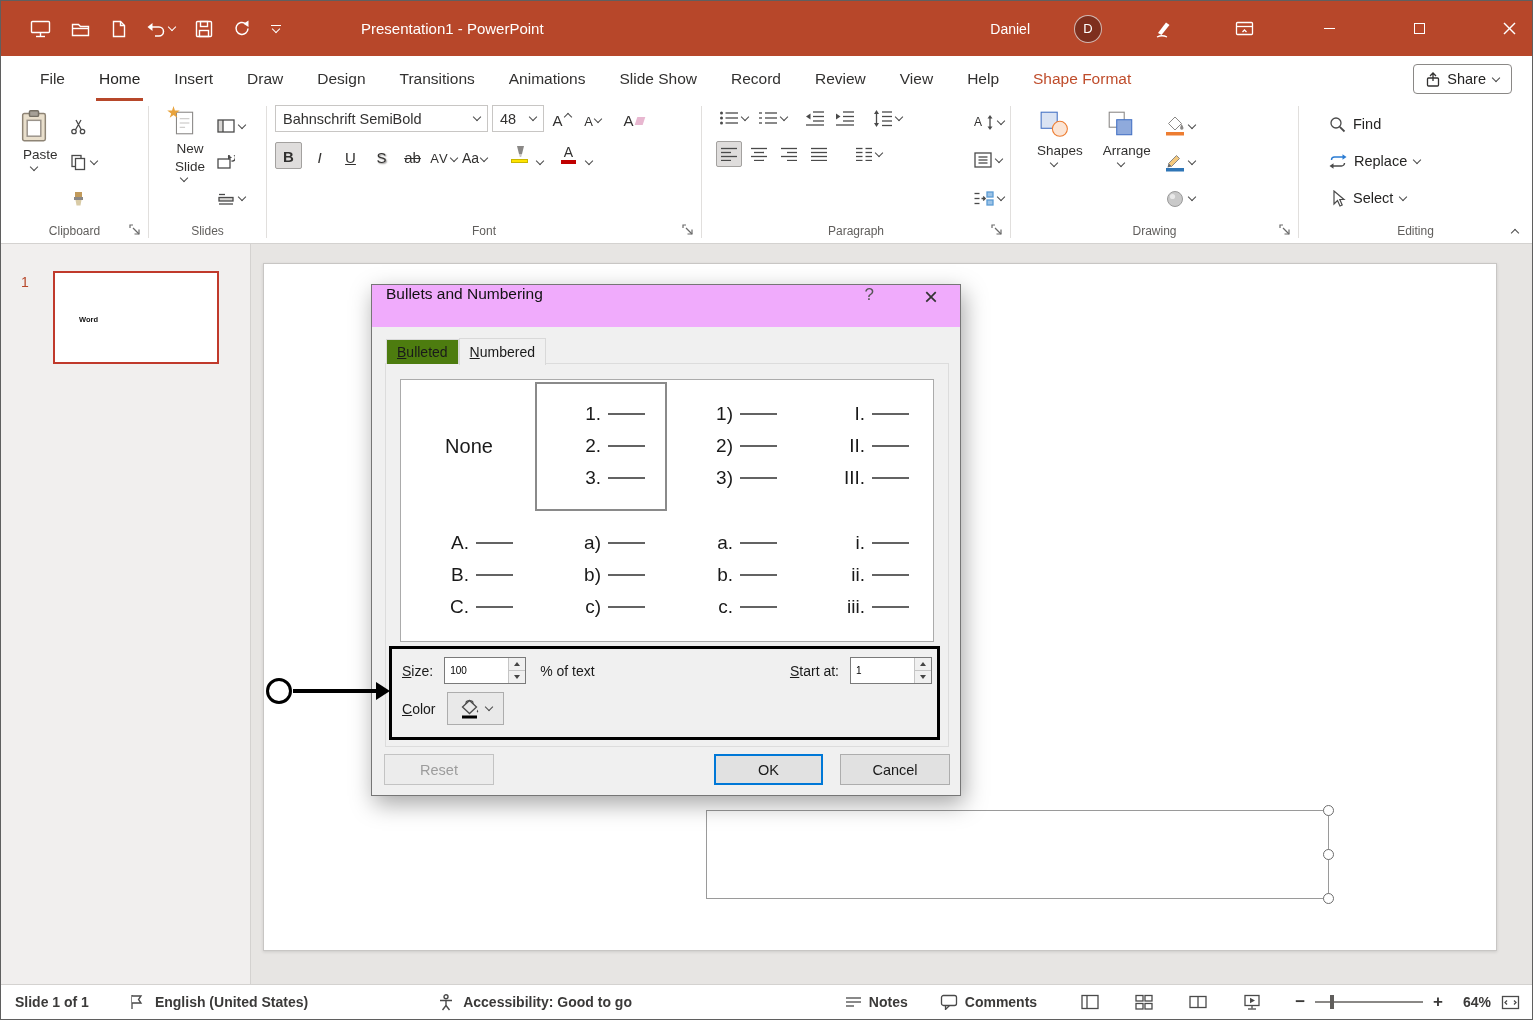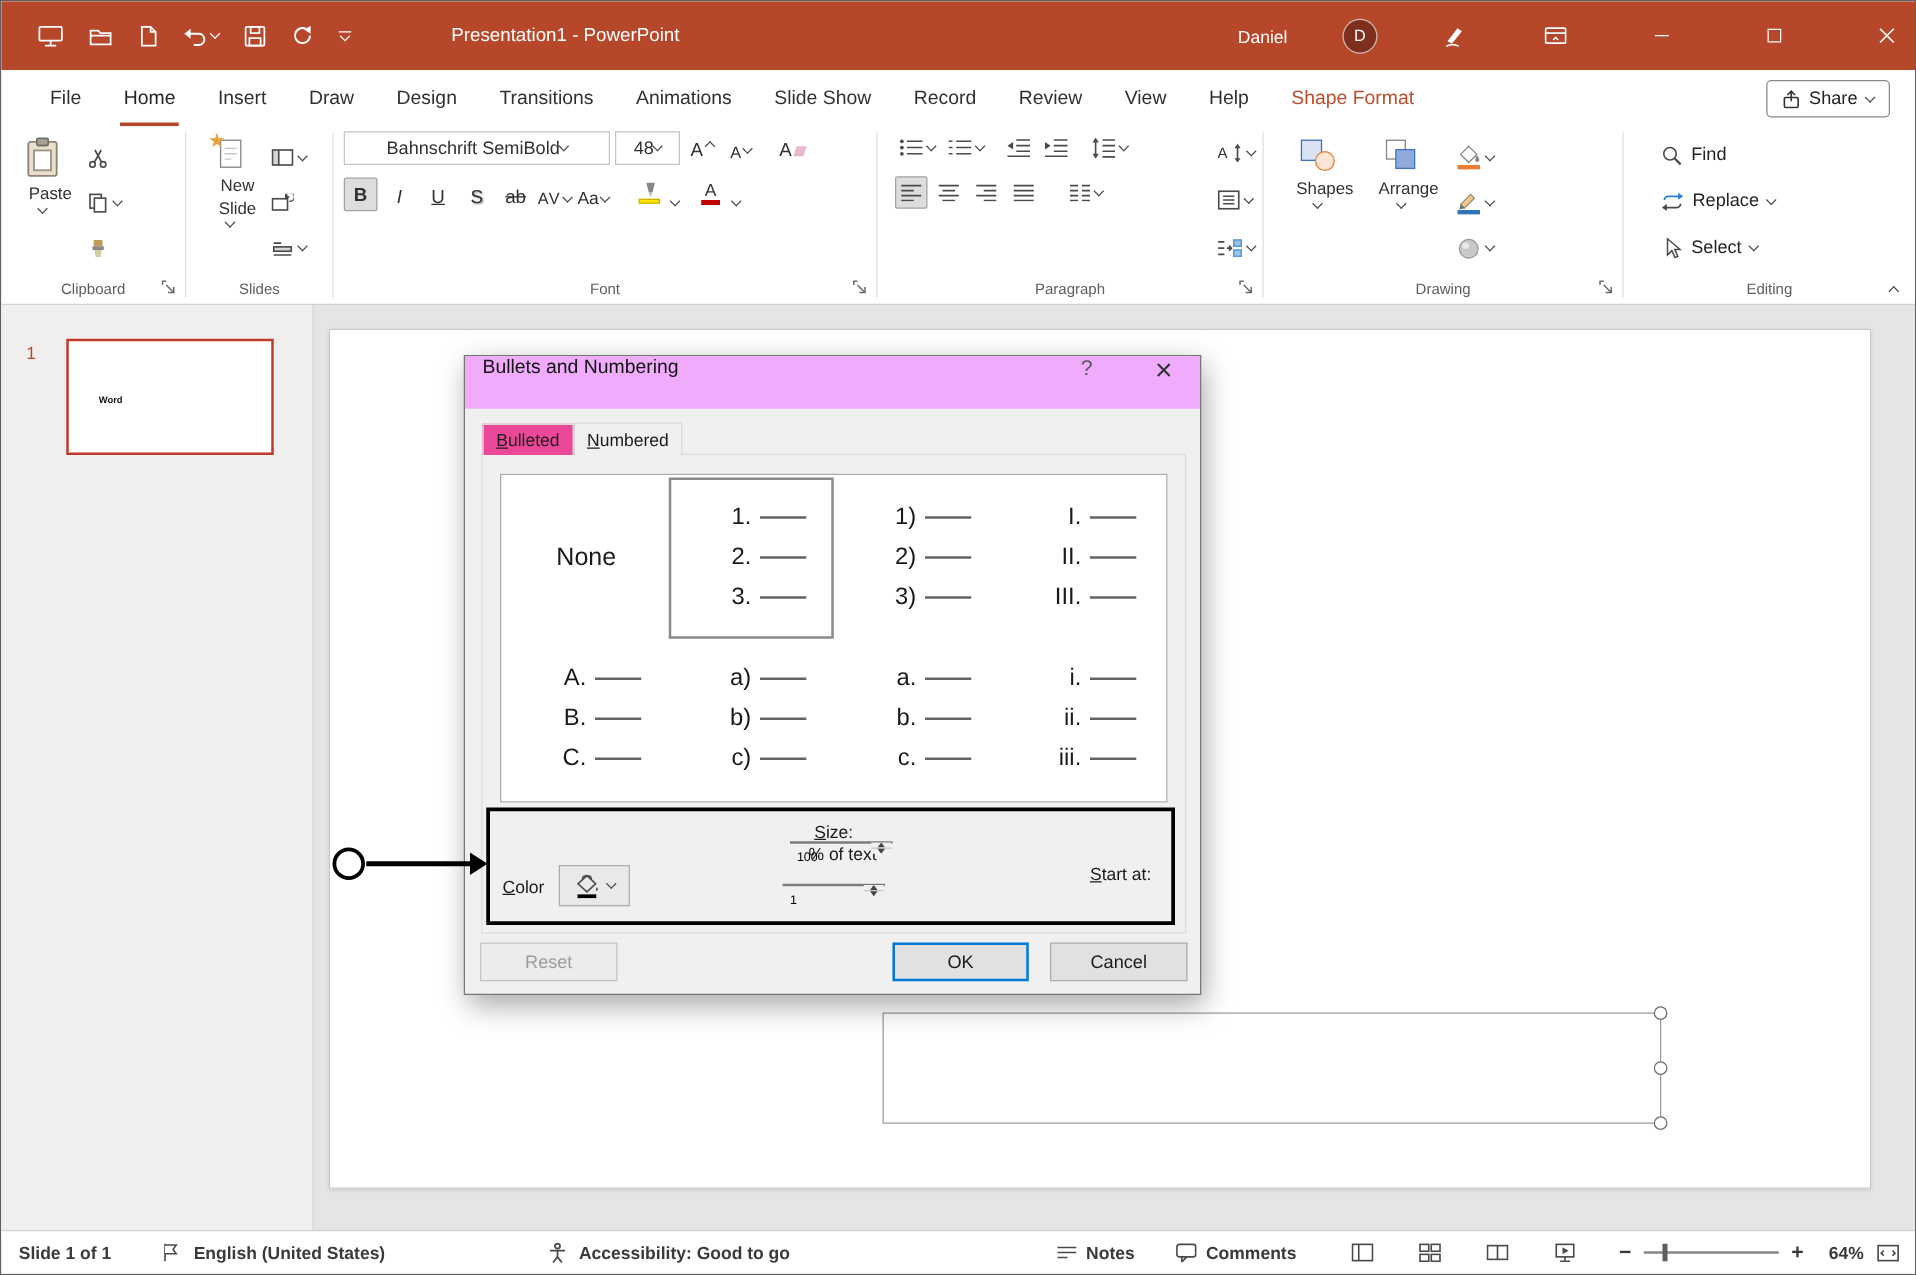--- a/index.html
+++ b/index.html
@@ -40,21 +40,21 @@
 .rg-content{flex:1;display:flex;padding:5px 4px 0 6px;}
 .rg-label{height:24px;display:flex;align-items:center;justify-content:center;font-size:12px;color:#605e5c;position:relative;}
 .launcher{position:absolute;right:5px;bottom:5px;width:14px;height:14px;}
 .rdiv{width:1px;background:#e1dfdd;margin:5px 0;}
 .big-btn{display:flex;flex-direction:column;align-items:center;gap:3px;padding:3px 4px;border-radius:2px;}
 .bb-label{font-size:13.5px;color:#323130;text-align:center;line-height:1.3;margin-left:12px;}
 .mini-col{display:flex;flex-direction:column;justify-content:space-around;padding:2px 0;}
 .mini-btn{height:28px;display:flex;align-items:center;gap:4px;padding:0 4px;border-radius:2px;}
 .font-col{display:flex;flex-direction:column;gap:10px;padding:4px 8px;}
 .font-row{display:flex;align-items:center;gap:4px;}
-.combo{height:27px;border:1px solid #c8c6c4;background:#fff;display:flex;align-items:center;justify-content:center;padding:0 7px;font-size:14.5px;color:#323130;}
+.combo{height:27px;border:1px solid #c8c6c4;background:#fff;display:flex;align-items:center;justify-content:space-between;padding:0 7px;font-size:14.5px;color:#323130;}
 .tbtn{min-width:27px;height:27px;display:flex;align-items:flex-end;justify-content:center;padding-bottom:3px;font-size:15px;color:#323130;border-radius:2px;gap:2px;}
 .tbtn.sel,.ibtn.sel{background:#dfdddc;border:1px solid #a3a19f;}
 .ibtn{height:26px;min-width:26px;display:flex;align-items:center;justify-content:center;gap:3px;padding:0 3px;border-radius:2px;}
 .edit-row{display:flex;align-items:center;gap:7px;font-size:14.5px;color:#252423;height:30px;}
 #collapse-ribbon{position:absolute;right:14px;bottom:7px;}
 .bar-red{width:15px;height:4px;background:#c00000;margin-top:1px;}
 .bar-hl{width:17px;height:4px;background:#ffe400;border:0.5px solid #c9b600;margin-top:1px;}
 .star8{position:absolute;left:-3px;top:-3px;width:13px;height:13px;background:#e8a33d;clip-path:polygon(50% 0,61% 35%,98% 35%,68% 57%,79% 91%,50% 70%,21% 91%,32% 57%,2% 35%,39% 35%);}
 
 
@@ -67,40 +67,40 @@
 #placeholder{position:absolute;left:705px;top:566px;width:623px;height:89px;border:1px solid #9a9a9a;z-index:5;}
 .handle{position:absolute;width:11px;height:11px;border-radius:50%;background:#fff;border:1.5px solid #6d6d6d;}
 
 
 #dialog{position:absolute;left:370px;top:283px;width:590px;height:512px;background:#f0f0f0;border:1px solid #767676;box-shadow:3px 8px 22px rgba(0,0,0,.35);z-index:20;}
 .dlg-title{height:42px;background:#f0abfc;display:flex;align-items:flex-start;padding:0 14px;}
 .dlg-title-text{font-size:15.5px;color:#111;}
 .dlg-help{margin-left:auto;margin-right:42px;font-size:17px;color:#555;}
 .dlg-close{font-size:24px;color:#333;line-height:1;padding:0 8px;}
 .dlg-tabs{position:absolute;left:14px;top:53px;display:flex;align-items:flex-end;z-index:3;}
-.dlg-tab{height:25px;padding:0 10px;font-size:14px;color:#1a1a1a;display:flex;align-items:center;background:#ec4899;border:1px solid #d9d9d9;border-bottom:none;}
+.dlg-tab{height:25px;padding:0 10px;font-size:14px;color:#1a1a1a;display:flex;align-items:center;background:#4d7c0f;border:1px solid #d9d9d9;border-bottom:none;}
 .dlg-tab.active{height:27px;background:#f0f0f0;margin-bottom:-1px;}
 .accel{text-decoration:underline;}
 .dlg-page{position:absolute;left:13px;top:78px;width:564px;height:384px;border:1px solid #dcdcdc;background:#f0f0f0;}
 .grid-box{position:absolute;left:28px;top:94px;width:534px;height:263px;background:#fff;border:1px solid #ababab;display:grid;grid-template-columns:repeat(4,1fr);grid-template-rows:repeat(2,1fr);padding:2px;}
 .cell{display:flex;flex-direction:column;align-items:center;justify-content:center;gap:9px;}
 .cell.selected{border:2px solid #8a8a8a;}
 .none-label{font-size:20px;color:#1a1a1a;}
 .opt-row{display:flex;align-items:center;gap:7px;height:23px;}
 .num{width:44px;text-align:right;font-size:19px;color:#1a1a1a;}
 .rule{width:37px;height:2px;background:#636363;}
 .dlg-lbl{font-size:14px;color:#1a1a1a;}
 .win-input{position:relative;width:82px;height:27px;border:1px solid #7a7a7a;background:#fff;}
 .win-input input{position:absolute;left:0;top:0;width:62px;height:25px;border:none;outline:none;font-size:10px;padding:0 5px;background:transparent;}
 .spin{position:absolute;right:0;top:0;bottom:0;width:17px;display:flex;flex-direction:column;border-left:1px solid #c5c5c5;}
 .spin > div{flex:1;display:flex;align-items:center;justify-content:center;background:#f0f0f0;}
 .spin > div + div{border-top:1px solid #c5c5c5;}
 .tri-up{width:0;height:0;border-left:3.5px solid transparent;border-right:3.5px solid transparent;border-bottom:4.5px solid #444;}
 .tri-down{width:0;height:0;border-left:3.5px solid transparent;border-right:3.5px solid transparent;border-top:4.5px solid #444;}
-#size-row{position:absolute;left:30px;top:372px;width:530px;height:27px;display:flex;align-items:center;flex-direction:column;}
+#size-row{position:absolute;left:30px;top:372px;width:530px;height:27px;display:flex;align-items:center;}
 #color-row{position:absolute;left:30px;top:407px;height:33px;display:flex;align-items:center;}
 #color-btn{width:57px;height:33px;margin-left:12px;background:#e9e9e9;border:1px solid #adadad;display:flex;align-items:center;justify-content:center;gap:5px;}
 #anno-rect{position:absolute;left:17px;top:361px;width:551px;height:94px;border:3px solid #000;pointer-events:none;}
 .dlg-buttons{position:absolute;left:0;top:469px;width:100%;height:31px;}
 .win-btn{position:absolute;height:31px;background:#e1e1e1;border:1px solid #adadad;font-size:14.5px;color:#1a1a1a;display:flex;align-items:center;justify-content:center;}
 .win-btn.primary{border:2px solid #0078d7;}
 .win-btn.disabled{color:#9c9c9c;background:#ececec;border-color:#c3c3c3;}
 
 
 #annotation{position:absolute;left:0;top:0;z-index:40;pointer-events:none;}

